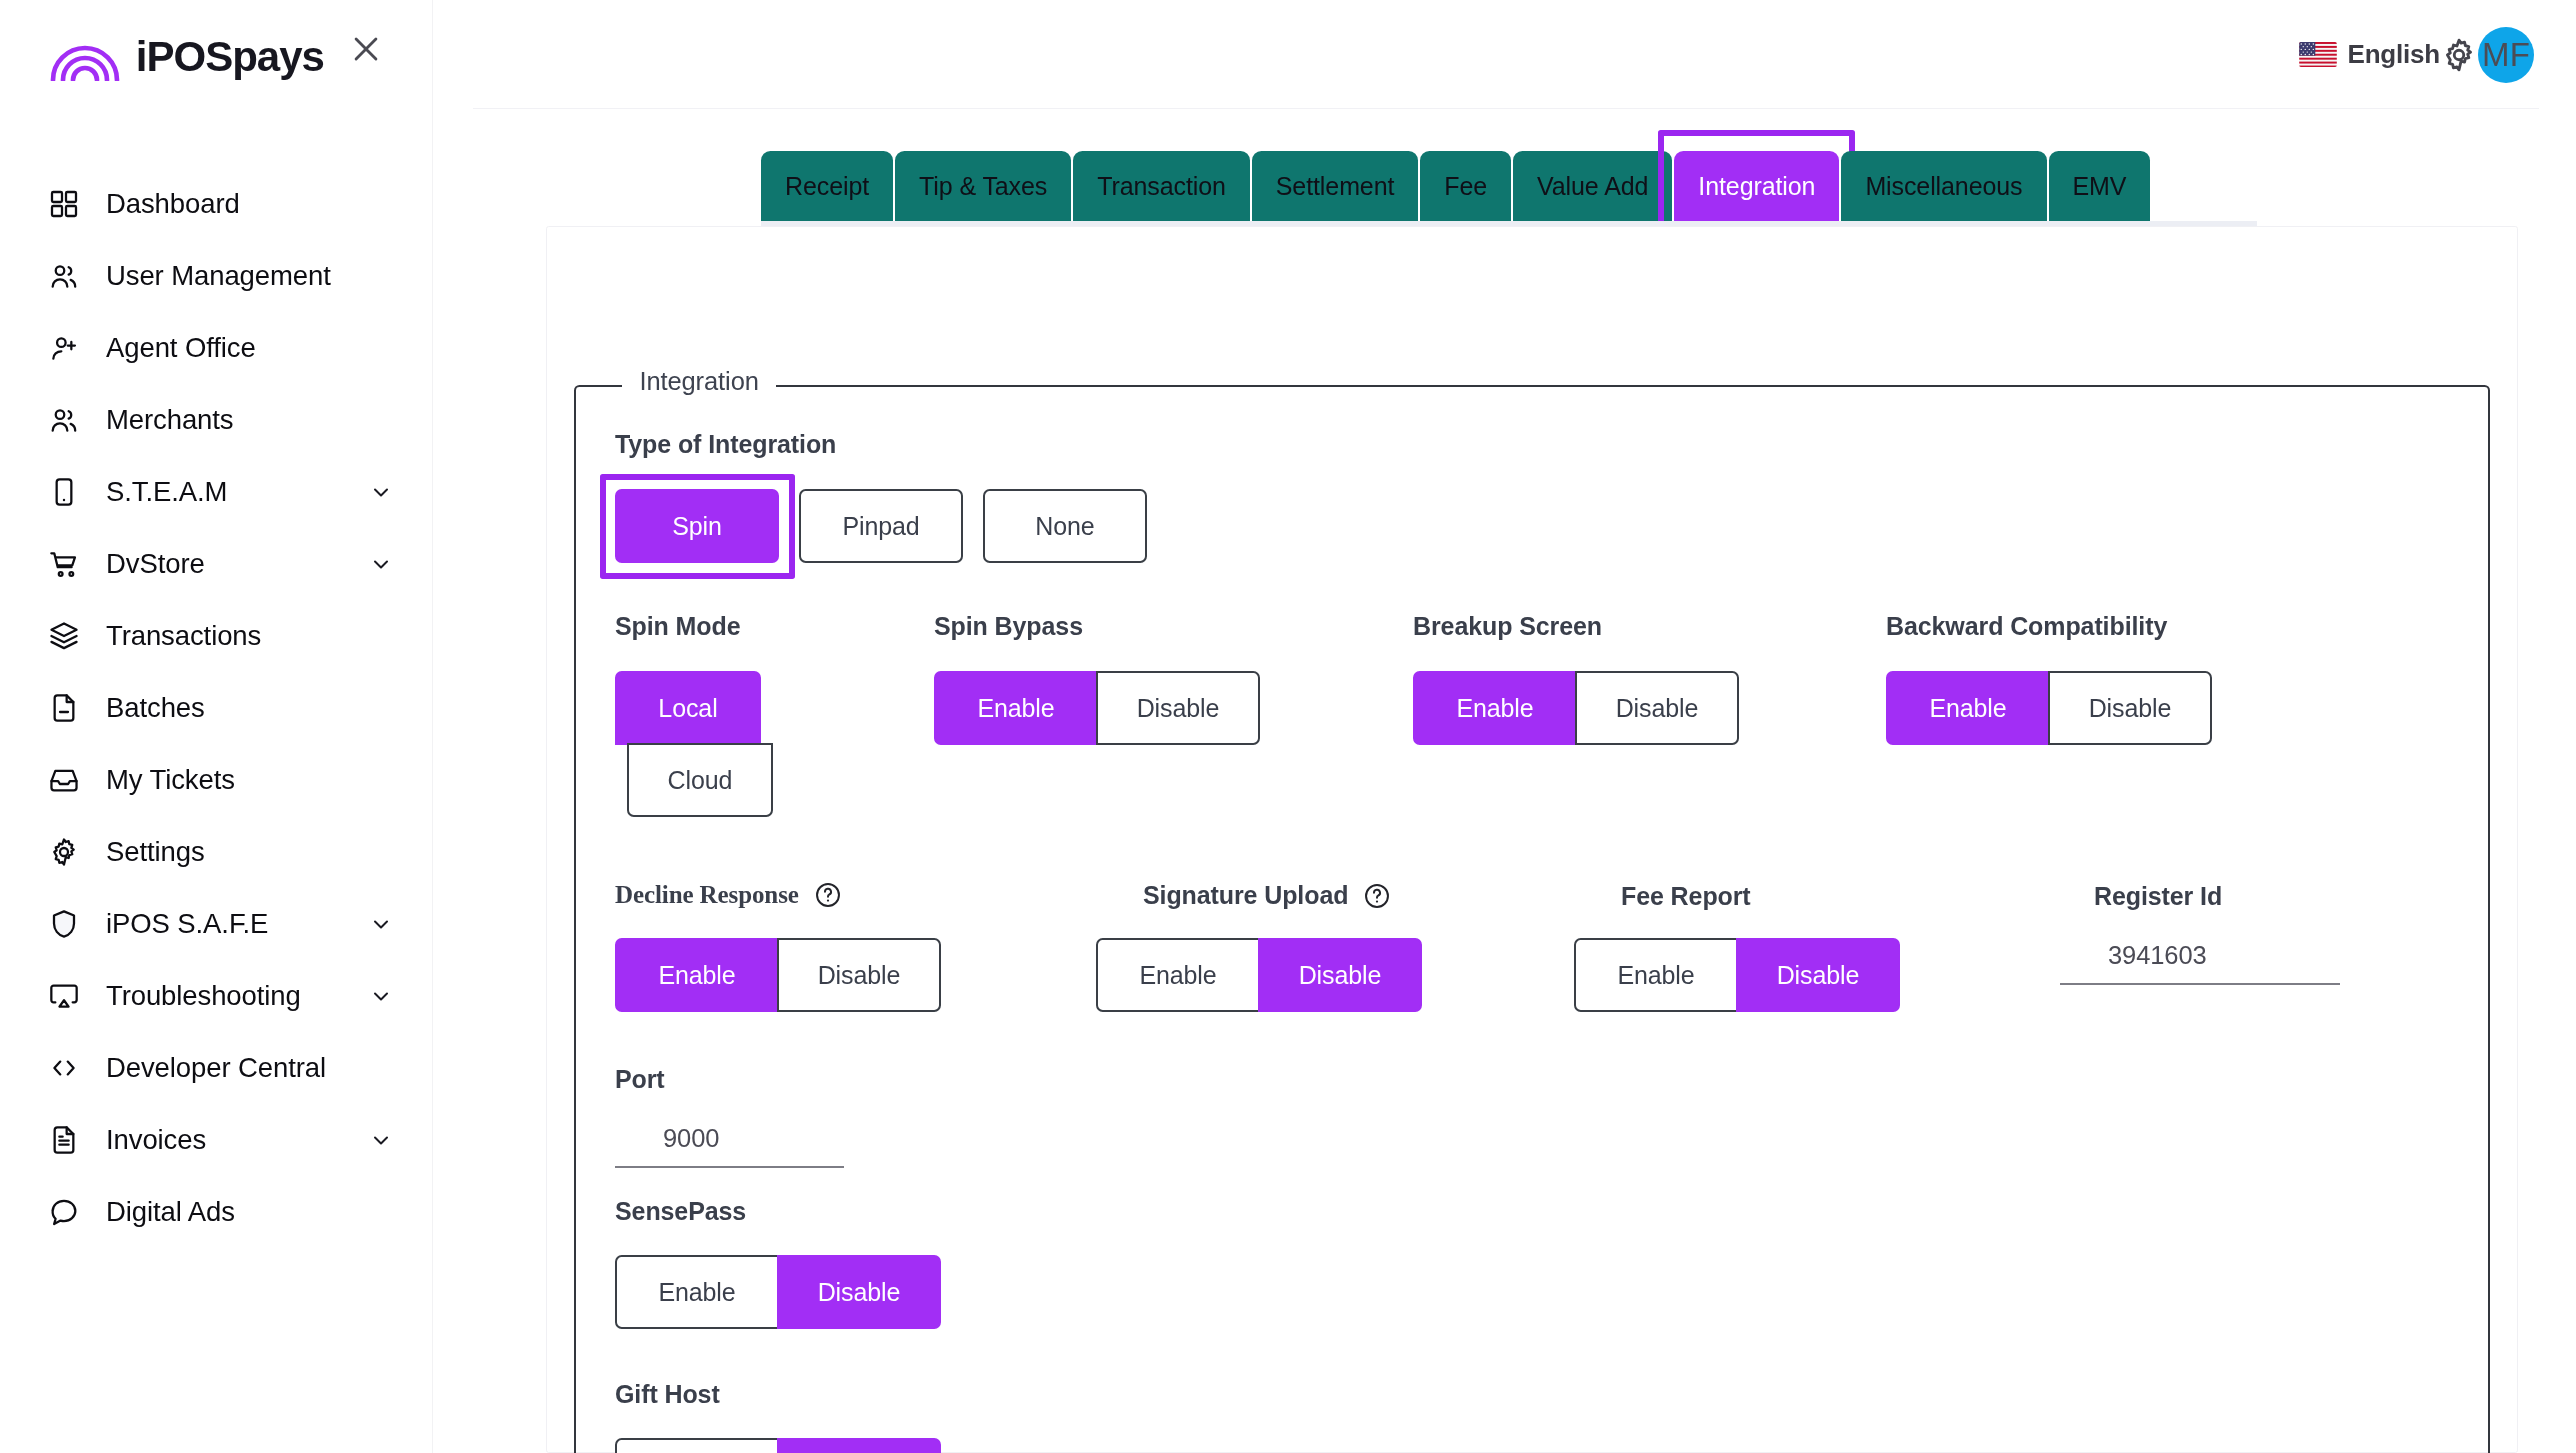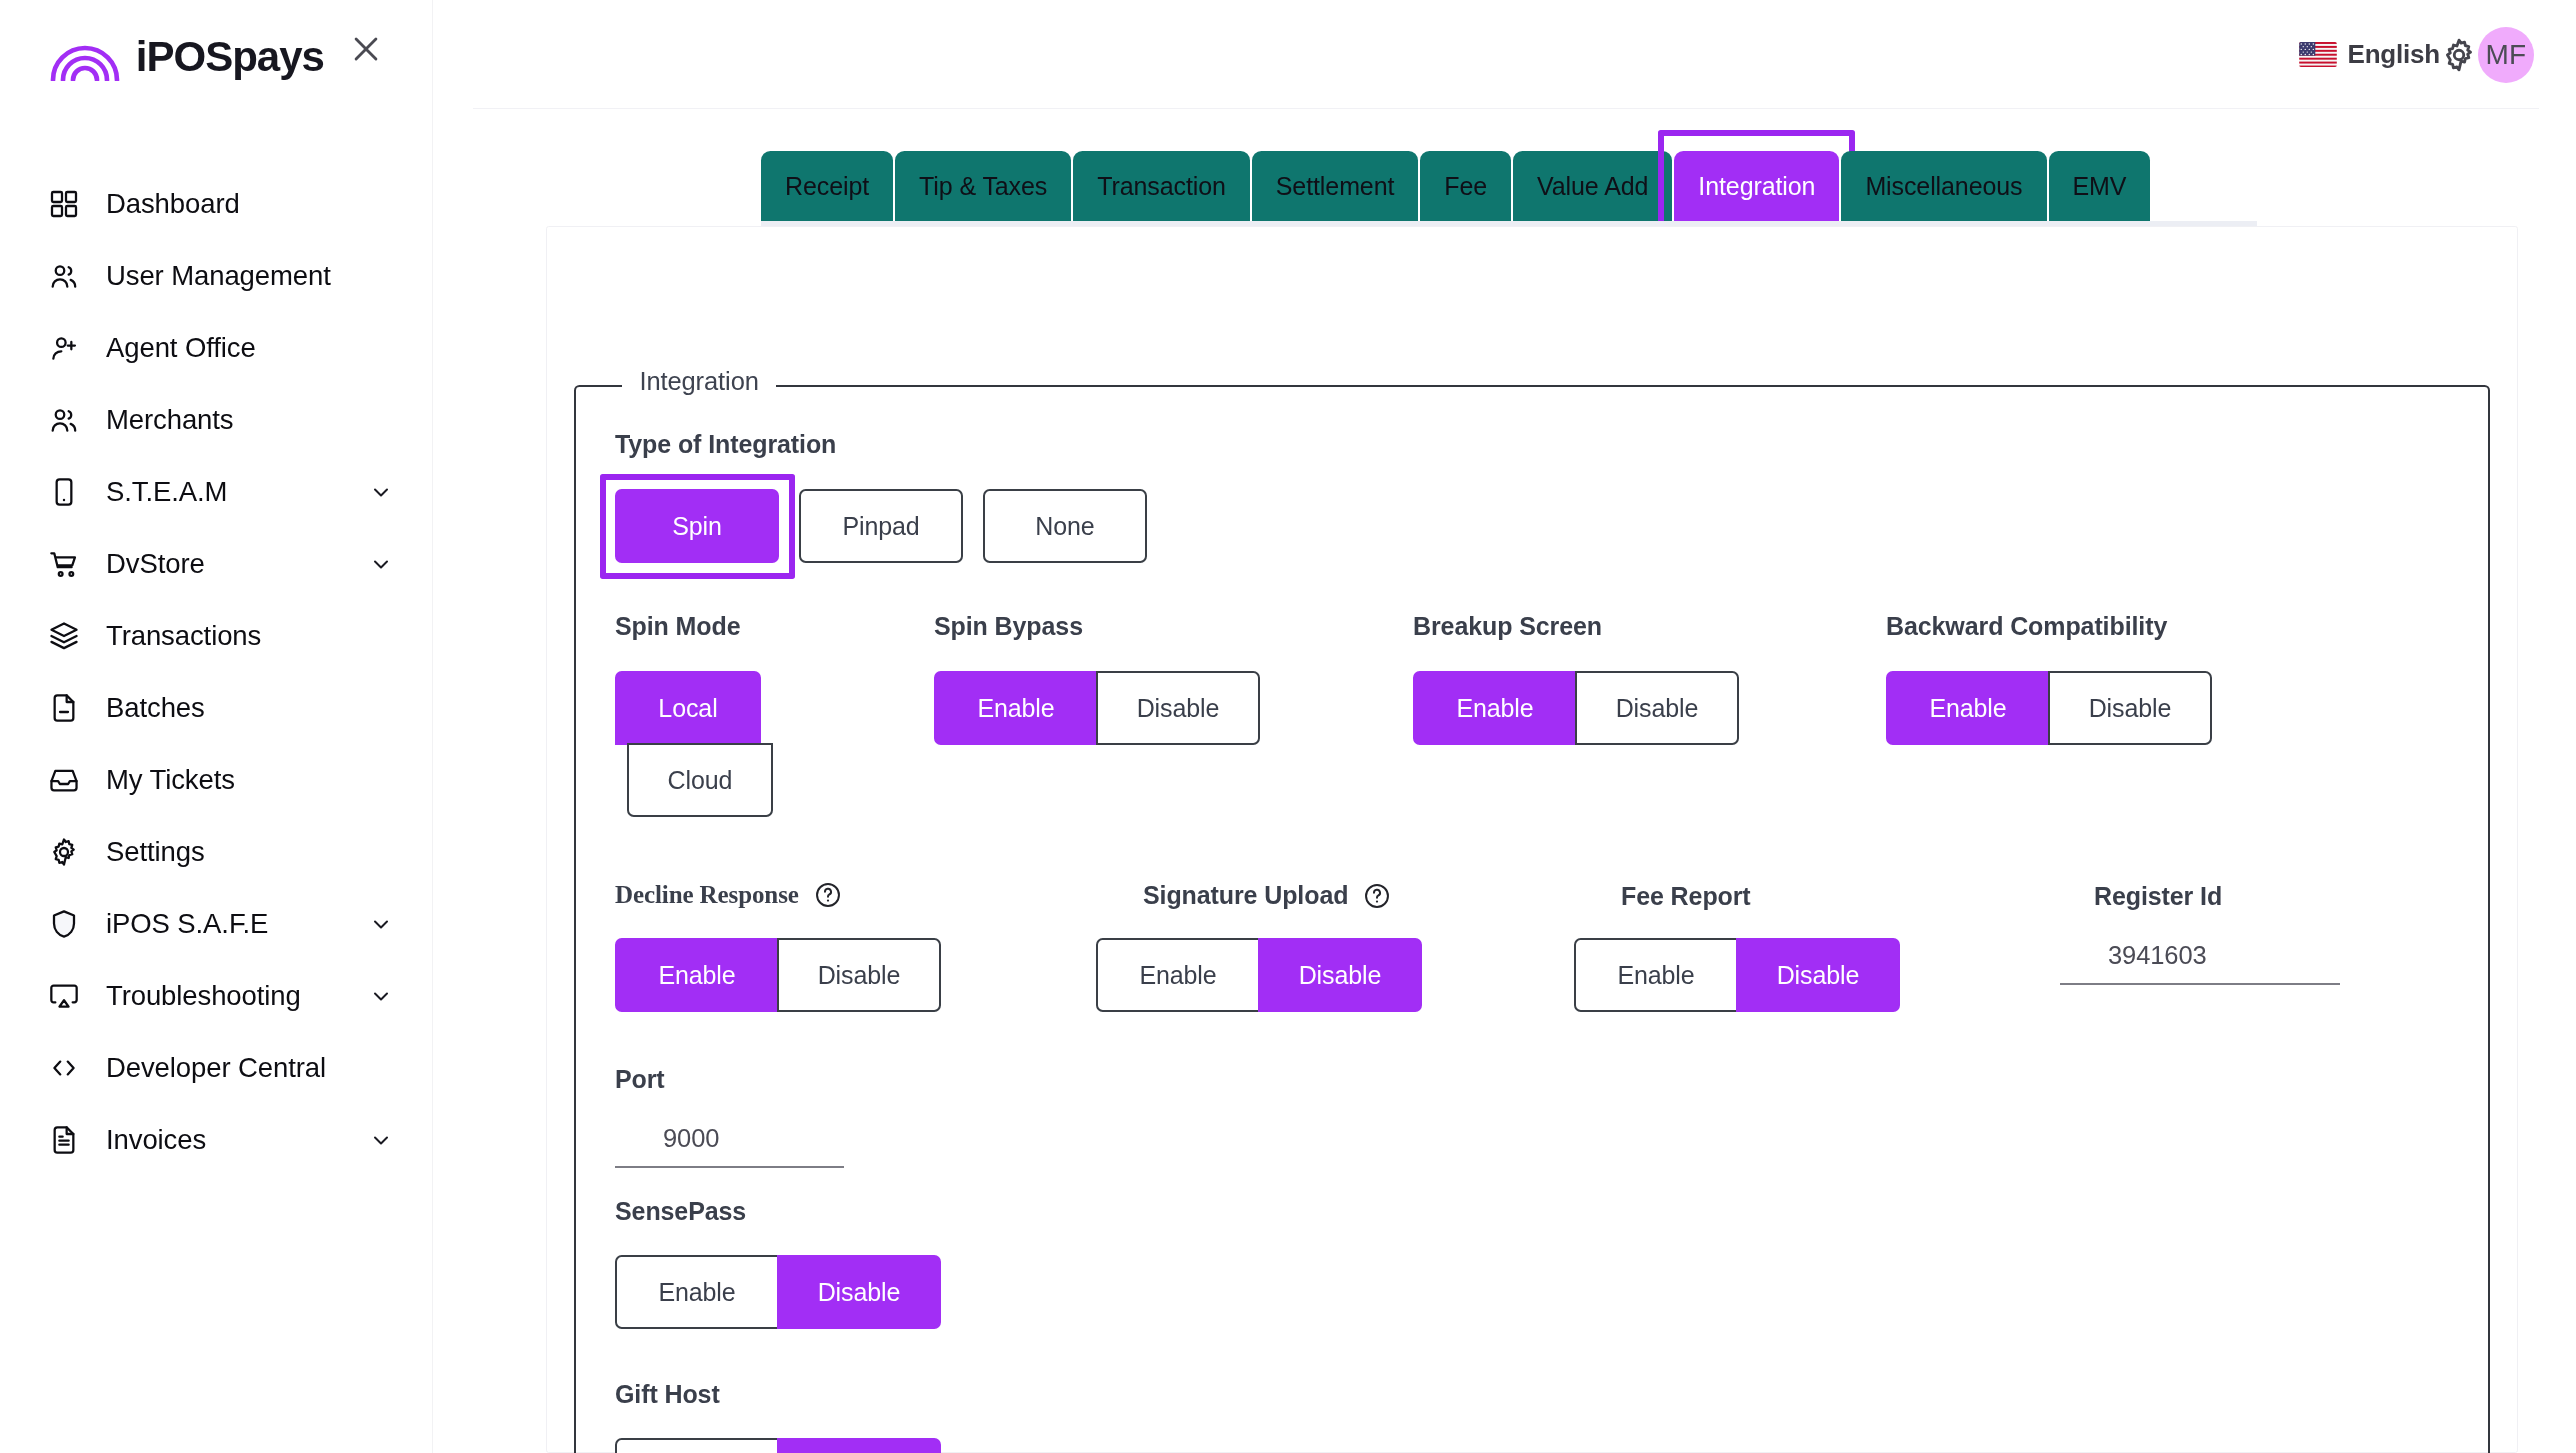--- a/index.html
+++ b/index.html
@@ -71,23 +71,23 @@
   .lang-group{ display:flex; align-items:center; gap:10.7px; cursor:pointer; }
   .flag{
     width:38px; height:25.5px; border-radius:2px; overflow:hidden;
     display:block; position:relative; flex:0 0 38px;
   }
   .flag svg{ width:38px; height:25.5px; display:block; }
   .lang-label{ font-size:26px; color:#3c3c44; font-weight:700; letter-spacing:-0.2px; }
   .gear-btn{ width:38px; height:38px; cursor:pointer; }
   .gear-btn svg{ width:38px; height:38px; display:block; }
   .avatar{
-    width:56px; height:56px; border-radius:50%; background:#f0abfc;
+    width:56px; height:56px; border-radius:50%; background:#0ea5e9;
     display:flex; align-items:center; justify-content:center;
-    font-size:28px; color:#4c4c55; font-weight:400; cursor:pointer;
+    font-size:33px; color:#4c4c55; font-weight:400; cursor:pointer;
     letter-spacing:0.3px;
   }
   .header-divider{
     position:absolute; left:473px; top:108px; width:2066px; height:3.4px;
     background:#f1f1f5;
   }
 
   
   #main{
     position:absolute; left:433px; top:109px; width:2143px; height:1344px;
@@ -369,20 +369,28 @@
             <path d="M14 2.5V7.5h5"></path>
             <path d="M8.5 12.5h7M8.5 15.5h7M8.5 9.5h2.5"></path>
           </svg>
         </span>
         <span class="nav-label">Invoices</span>
         <span class="nav-chev">
           <svg viewBox="0 0 24 24" fill="none" stroke="#1a1a22" stroke-width="2" stroke-linecap="round" stroke-linejoin="round">
             <path d="M6 9.5 12 15.5 18 9.5"></path>
           </svg>
         </span>
+      </div>
+      <div class="nav-item">
+        <span class="nav-icon">
+          <svg viewBox="0 0 24 24" fill="none" stroke="#0d0d12" stroke-width="1.7" stroke-linecap="round" stroke-linejoin="round">
+            <path d="M20.5 11.2c0 4.2-3.8 7.6-8.5 7.6-.9 0-1.8-.12-2.6-.35L4.6 21l1.1-3.9A7.2 7.2 0 0 1 3.5 11.2c0-4.2 3.8-7.6 8.5-7.6s8.5 3.4 8.5 7.6z"></path>
+          </svg>
+        </span>
+        <span class="nav-label">Digital Ads</span>
       </div>
     </div>
 </div>
 
 <div id="header">
   <div class="header-right">
     <div class="lang-group">
       <span class="flag">
         <svg viewBox="0 0 56 38" xmlns="http://www.w3.org/2000/svg">
           <rect width="56" height="38" fill="#f5f5f5"></rect>

